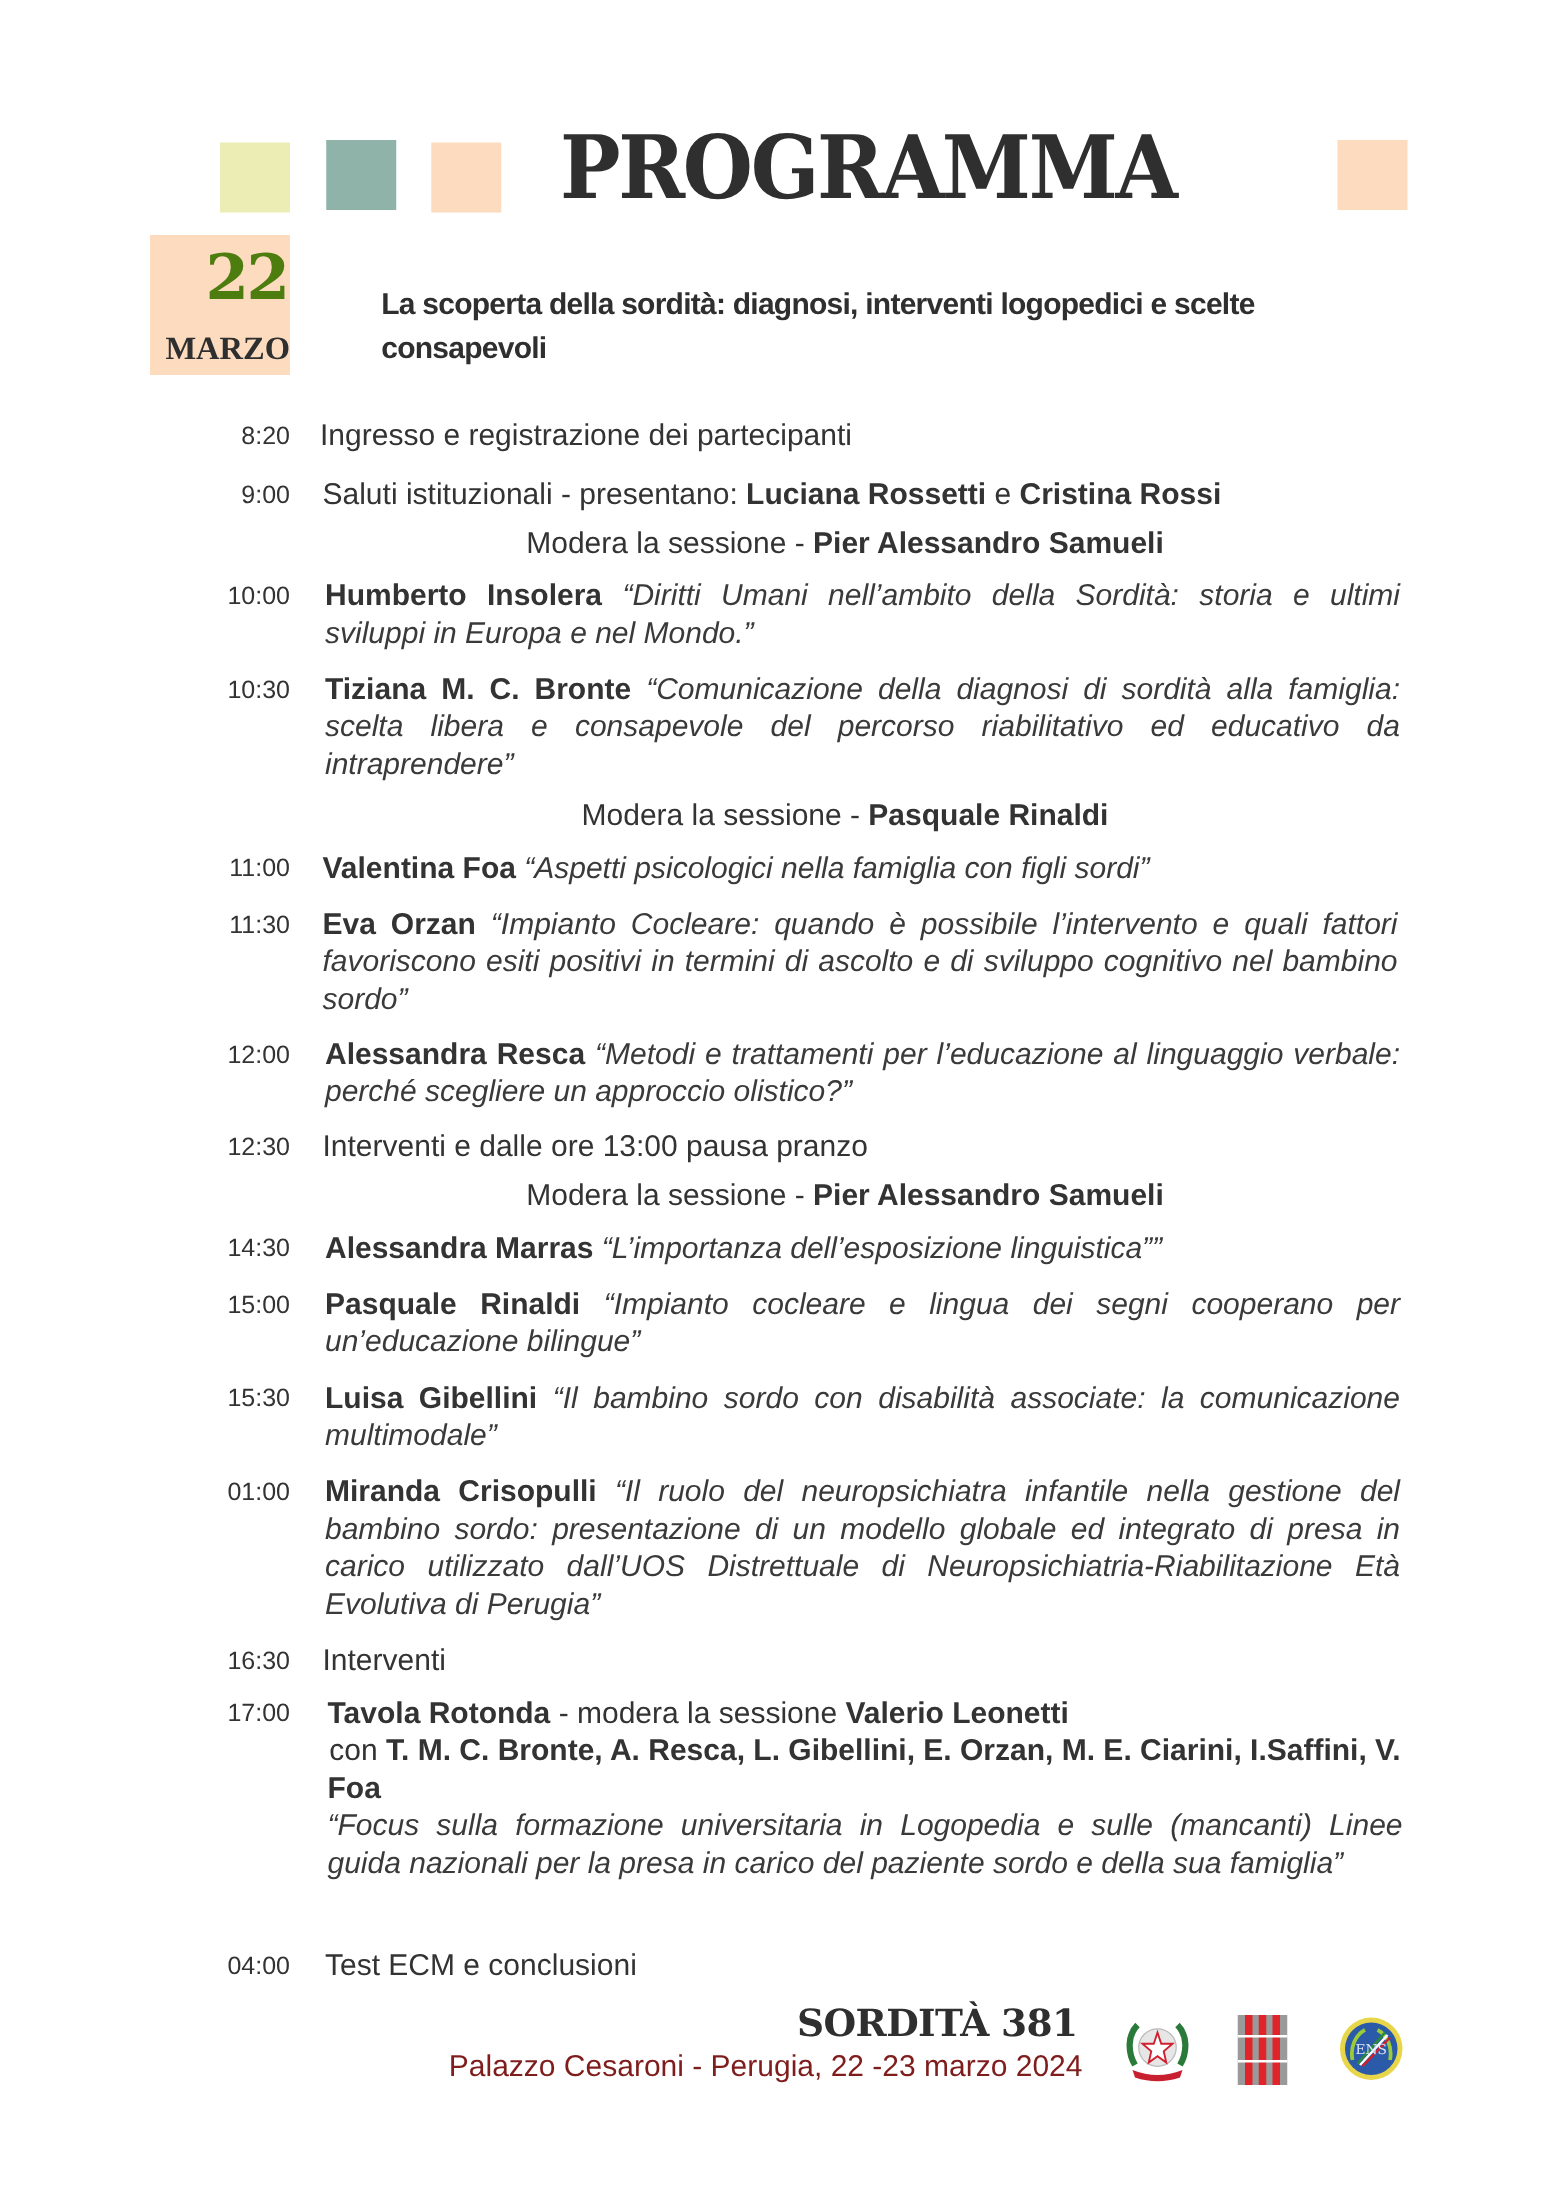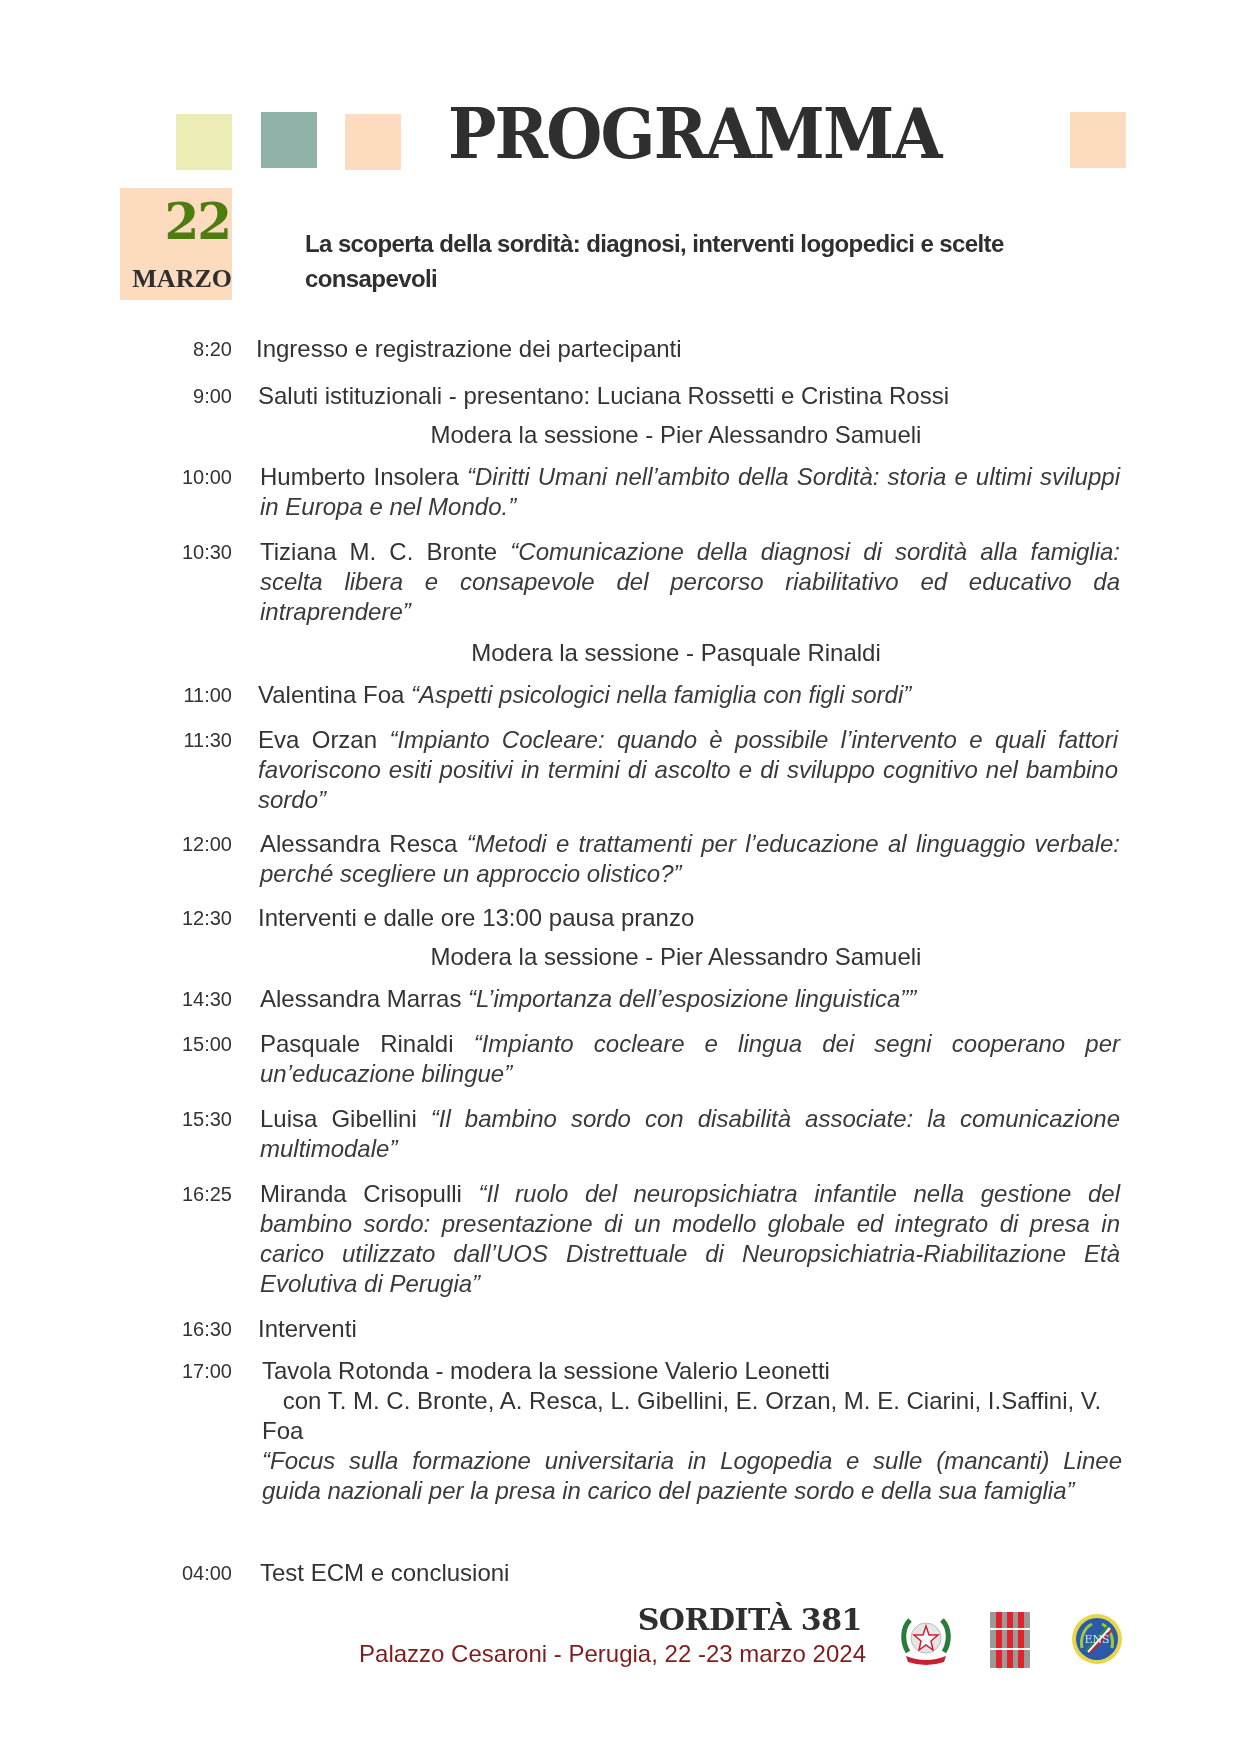--- a/index.html
+++ b/index.html
@@ -45,21 +45,21 @@
     }
     .time {
       position: absolute; left: 0; width: 82px; text-align: right;
       font-size: 20px; color: #333;
     }
     .content {
       position: absolute; left: 110px; width: 860px;
       text-align: justify; text-align-last: left;
     }
     .content.plain { text-align: center; }
-    .bold { font-weight: normal; }
+    .bold { font-weight: bold; }
     .it { font-style: italic; color: #3a3a3a; }
     .moderator {
       position: absolute; left: 0; width: 1240px; text-align: center;
       font-size: 24px; line-height: 30px; color: #333; padding-left: 112px; box-sizing: border-box;
     }
     .footer-title {
       position: absolute; right: 378px; top: 1602px;
       font-family: "DejaVu Serif", serif; font-weight: bold; font-size: 30px;
       color: #2f2f2f; letter-spacing: -0.5px;
     }
@@ -144,21 +144,21 @@
     <span class="time">15:00</span>
     <span class="content"><span class="bold">Pasquale Rinaldi</span> <span class="it">“Impianto cocleare e lingua dei segni cooperano per un’educazione bilingue”</span></span>
   </div>
 
   <div class="row" style="top:1104px">
     <span class="time">15:30</span>
     <span class="content"><span class="bold">Luisa Gibellini</span> <span class="it">“Il bambino sordo con disabilità associate: la comunicazione multimodale”</span></span>
   </div>
 
   <div class="row" style="top:1179px">
-    <span class="time">16:25</span>
+    <span class="time">01:00</span>
     <span class="content"><span class="bold">Miranda Crisopulli</span> <span class="it">“Il ruolo del neuropsichiatra infantile nella gestione del bambino sordo: presentazione di un modello globale ed integrato di presa in carico utilizzato dall’UOS Distrettuale di Neuropsichiatria-Riabilitazione Età Evolutiva di Perugia”</span></span>
   </div>
 
   <div class="row" style="top:1314px">
     <span class="time">16:30</span>
     <span class="content plain" style="left:108px">Interventi</span>
   </div>
 
   <div class="row" style="top:1356px">
     <span class="time">17:00</span>

